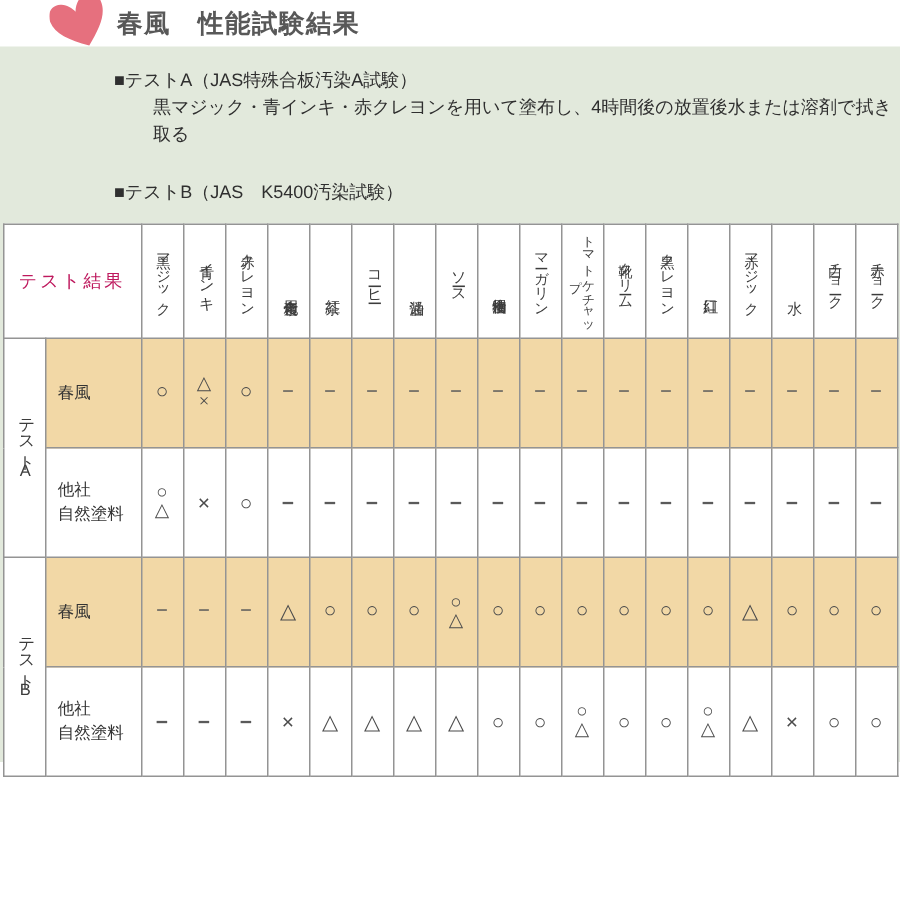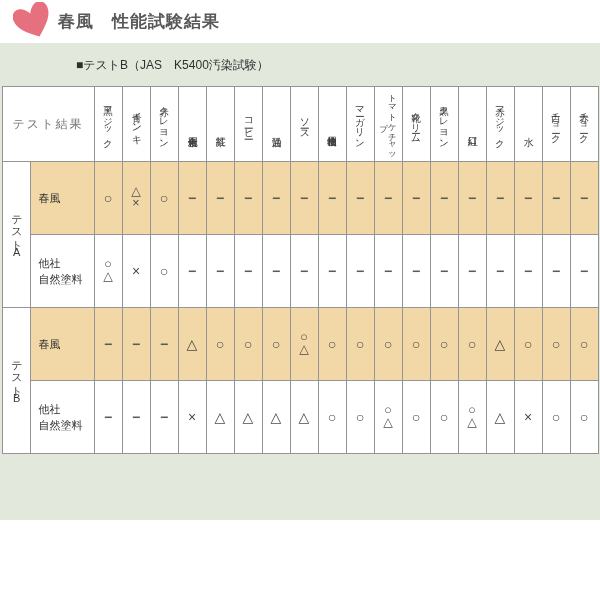--- a/index.html
+++ b/index.html
@@ -2,61 +2,65 @@
 <html style="--hl: #f2d8a6; --bg-green: #e2e9dc;"><head>
 <meta charset="utf-8">
 <style>
   html,body{margin:0;padding:0;}
   body{
     width:600px;height:600px;background:#ffffff;
     font-family:"Liberation Sans","DejaVu Sans",sans-serif;
     color:#3a3a3a;overflow:hidden;
   }
   
-  .page-header{height:43px;background:#fff;display:flex;align-items:center;}
+  .page-header{height:31px;background:#fff;display:flex;align-items:center;margin-left:20px;}
   .logo{width:40px;height:40px;margin-left:13px;flex:0 0 auto;}
   .page-title{font-size:17px;font-weight:600;color:#585858;margin-left:5px;letter-spacing:1px;}
   
   .content{background:var(--bg-green,#e2e9dc);height:477px;box-sizing:border-box;padding-top:13px;}
   .test-block{margin-left:76px;font-size:12px;color:#2f2f2f;line-height:1.5;}
   .test-block + .test-block{margin-top:21px;}
   .test-desc{margin-left:26px;}
   
   table{border-collapse:collapse;table-layout:fixed;width:584px;margin:12px auto 0 auto;background:#fff;}
   td,th{border:1px solid #949494;padding:0;font-weight:normal;}
   tr.hdr{height:74px;}
   tr.body-row{height:73px;}
-  th.corner{font-size:12px;letter-spacing:2px;color:#737373;text-align:center;}
+  th.corner{font-size:12px;letter-spacing:2px;color:#be185d;text-align:center;}
   th.colhead{vertical-align:middle;text-align:center;background:#fff;}
   .vh{writing-mode:vertical-rl;text-orientation:upright;display:inline-block;
       font-size:10px;color:#3c3c3c;line-height:1.05;max-height:70px;}
   .vh.len5{font-size:9.5px;}
   .vh.len7{font-size:8.5px;letter-spacing:0;}
   td.group{text-align:center;vertical-align:middle;background:#fff;}
   td.group .vh{font-size:11px;}
   td.rowlabel{font-size:11px;color:#333;padding-left:8px;white-space:pre-line;line-height:1.5;}
   td.sym{text-align:center;vertical-align:middle;font-size:14px;color:#4c4c4c;}
   td.sym .stack{display:block;line-height:0.95;font-size:12.5px;}
   td.sym .dash{font-weight:bold;color:#5a5a5a;}
-  td.hl{background:var(--hl,#f2d8a6);}
+  td.hl{background:var(--hl,#f2d8a6);font-family:Liberation Serif, serif;}
 </style>
 </head>
 <body>
 
 <div class="page-header">
   <svg class="logo" viewBox="0 0 46 44">
     <g transform="rotate(-22 23 20)">
       <path d="M23 40 C10 30 2 22 2 12 C2 4 9 0 15 3 C19 5 22 9 23 12 C24 9 27 5 31 3 C37 0 44 4 44 12 C44 22 36 30 23 40 Z" fill="#e6707e"></path>
     </g>
   </svg>
   <div class="page-title">春風　性能試験結果</div>
 </div>
 
 <div class="content">
 
+  <div class="test-block">
+    <div>■テストA（JAS特殊合板汚染A試験）</div>
+    <div class="test-desc">黒マジック・青インキ・赤クレヨンを用いて塗布し、4時間後の放置後水または溶剤で拭き取る</div>
+  </div>
 
   <div class="test-block">
     <div>■テストB（JAS　K5400汚染試験）</div>
   </div>
 
   <table>
     <colgroup>
       <col style="width:28px">
         <col style="width:64px">
     </colgroup>

